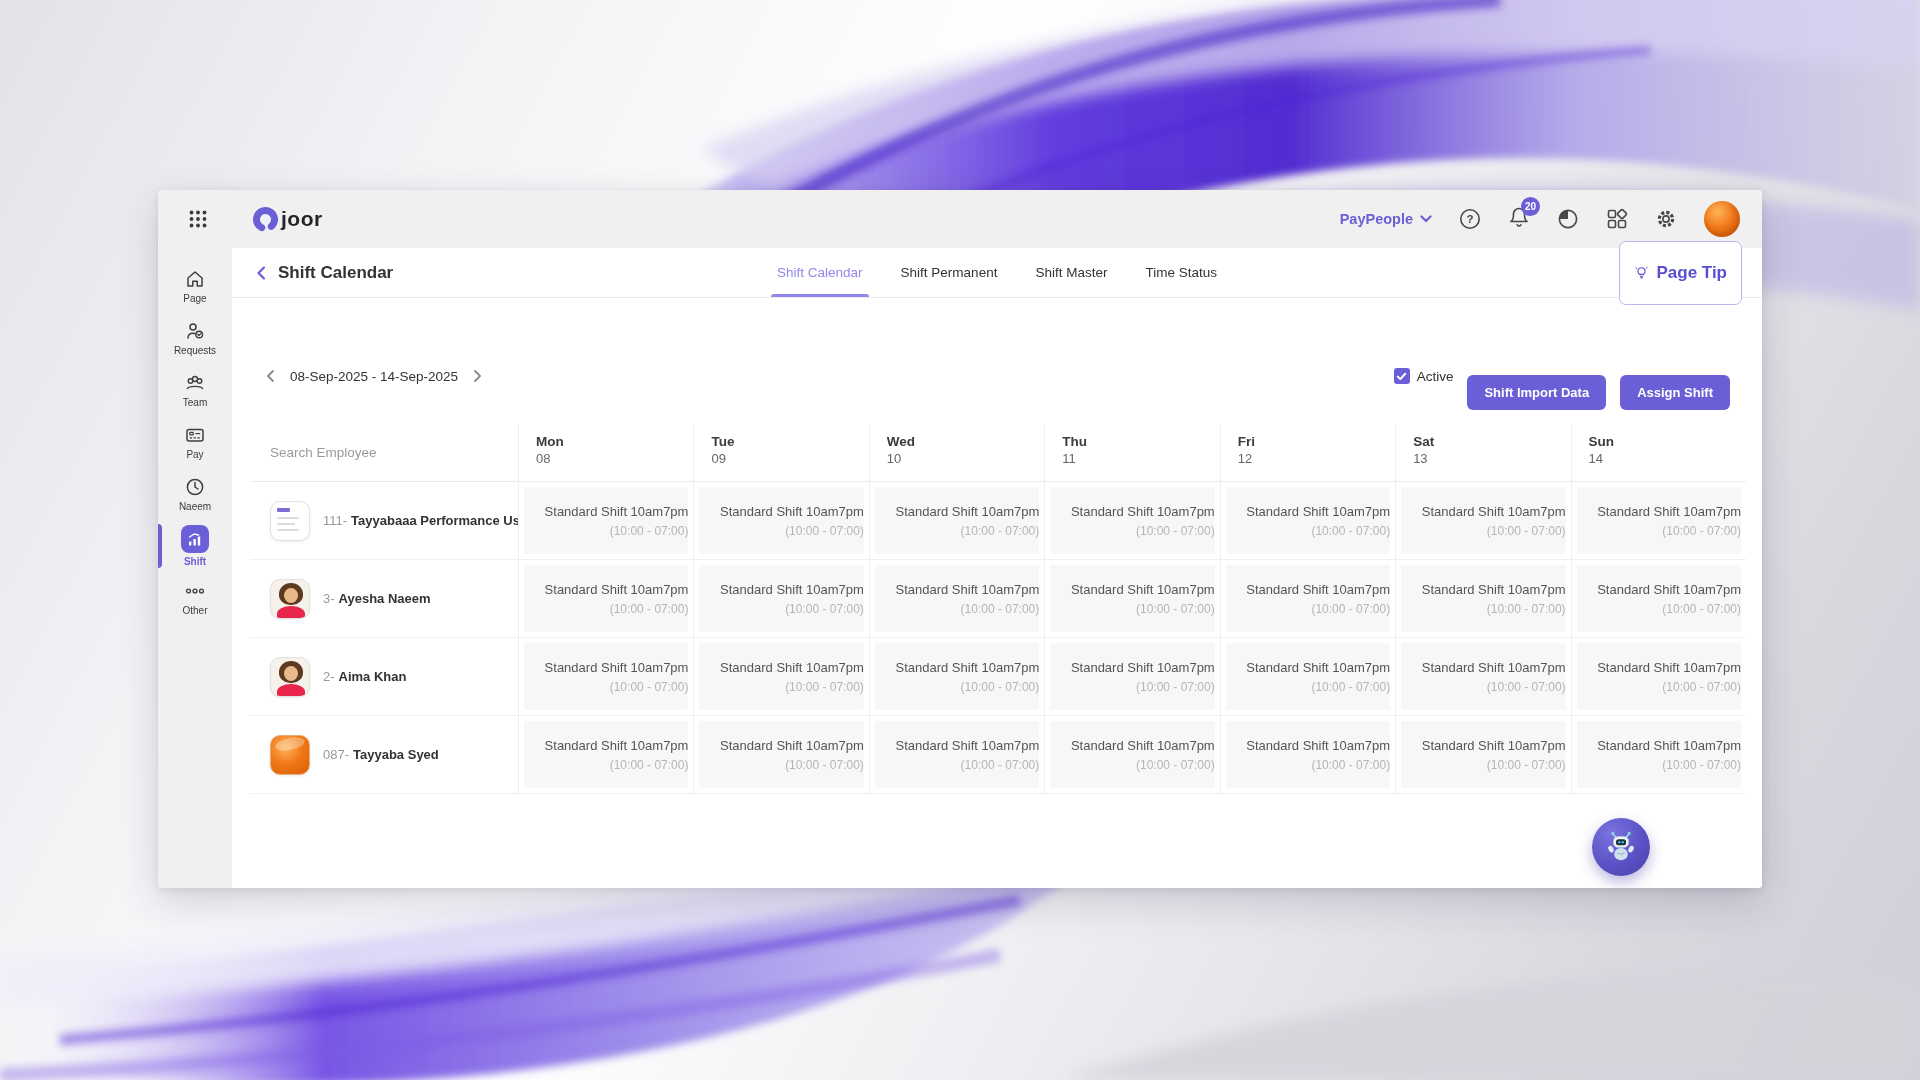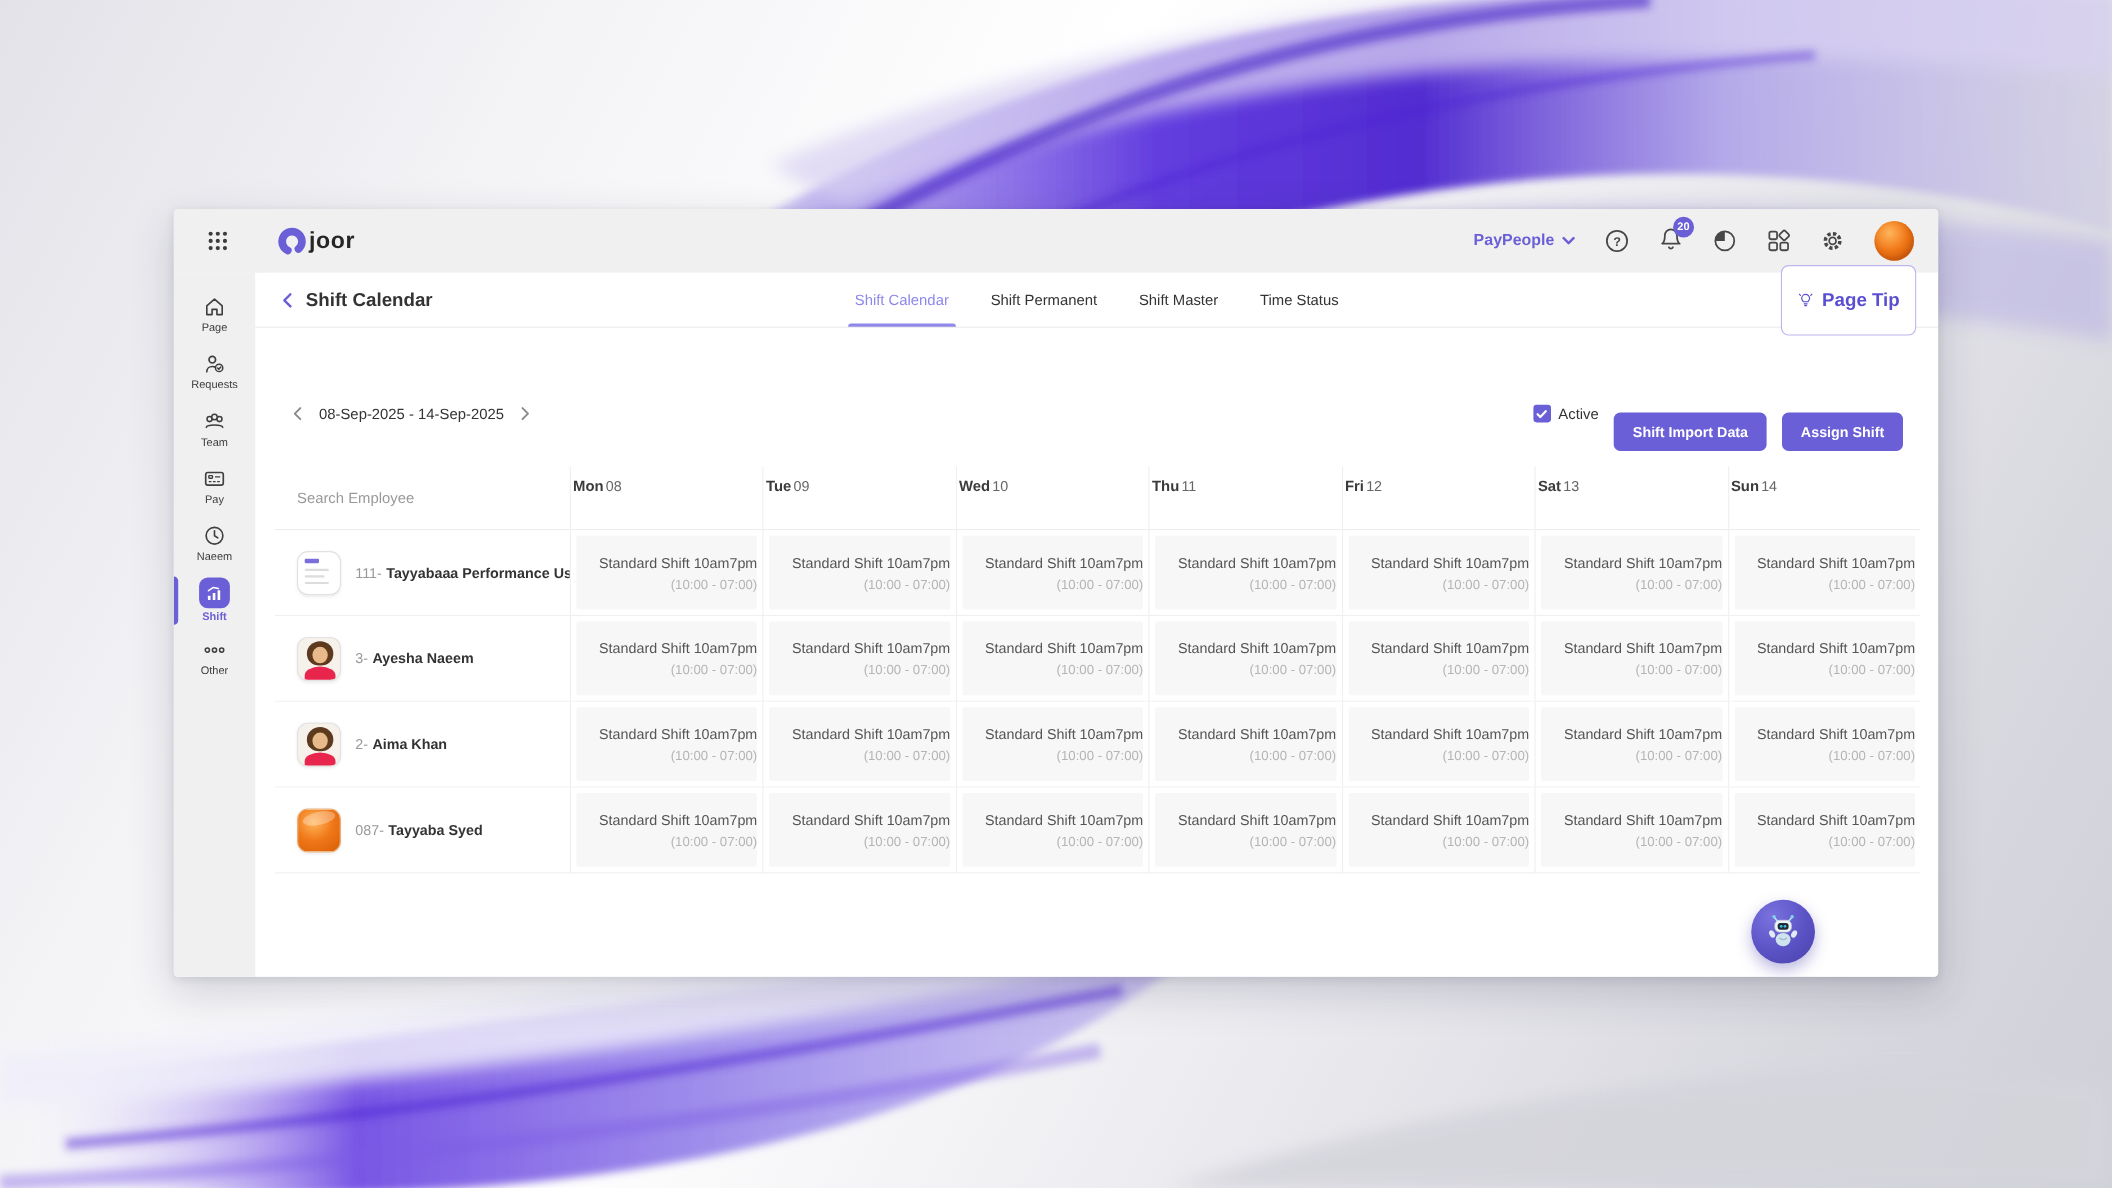--- a/index.html
+++ b/index.html
@@ -93,21 +93,21 @@
   .cal-grid { display:grid; grid-template-columns:268px repeat(7,1fr); }
   .hcell { background:#fff; border-bottom:1px solid #ececec; height:58px; }
   .search-cell { display:flex; align-items:center; padding-left:6px; }
   .search-cell input {
     border:none; outline:none; background:transparent; width:220px;
     font-size:13.5px; color:#444; padding-left:14px;
     font-family:"Liberation Sans",sans-serif;
   }
   .search-cell input::placeholder { color:#9a9a9a; }
   .day-col { border-left:1px solid #efefef; }
-  .day-head { padding:10px 0 0 2px; display:flex; gap:2px; }
+  .day-head { padding:10px 0 0 17px; display:flex; flex-direction:column; gap:2px; }
   .day-name { font-size:13.5px; font-weight:700; color:#3b3b3b; }
   .day-date { font-size:13px; color:#666; }
   .body-cell { height:78px; border-bottom:1px solid #f0f0f0; background:#fff; }
   .emp-cell { display:flex; align-items:center; gap:13px; padding-left:20px; cursor:pointer; }
   .emp-text { font-size:13px; white-space:nowrap; }
   .emp-id { color:#999; font-weight:400; margin-right:4px; }
   .emp-name { color:#333; font-weight:700; }
   .shift-cell { padding:5px; cursor:pointer; }
   .shift-inner {
     background:var(--cell-bg); height:100%; border-radius:2px;

